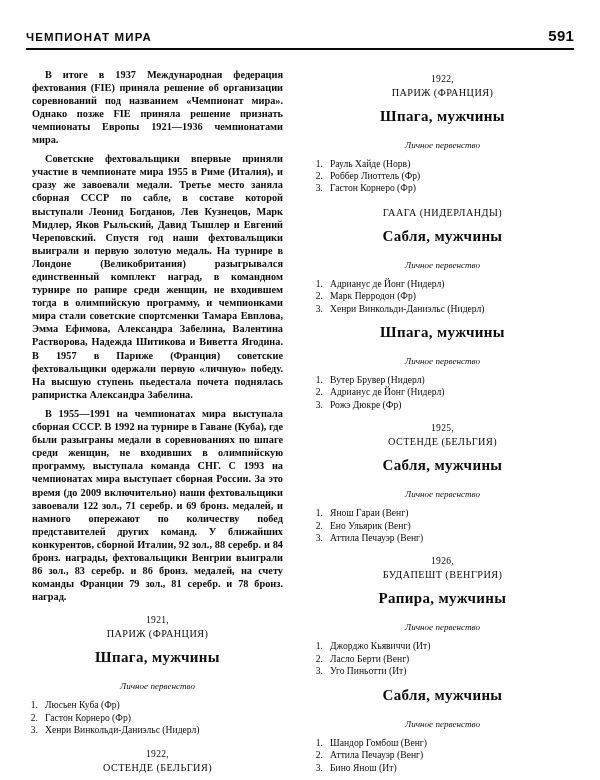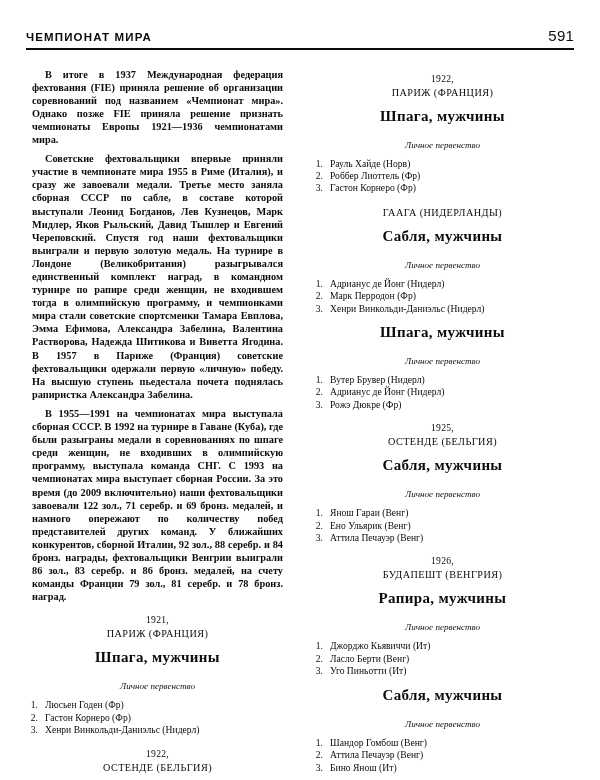--- a/index.html
+++ b/index.html
@@ -31,21 +31,21 @@
   }
   .running-head-title {
     font-family: "Liberation Sans", "DejaVu Sans", sans-serif;
     font-weight: bold;
     font-size: 11.5px;
     letter-spacing: 1.15px;
     line-height: 1;
   }
   .running-head-folio {
     font-family: "Liberation Sans", "DejaVu Sans", sans-serif;
-    font-weight: normal;
+    font-weight: bold;
     font-size: 15px;
     line-height: 1;
     letter-spacing: 0.2px;
   }
   .head-rule {
     height: 1.6px;
     background: #0b0b0b;
     margin-top: 2px;
     margin-bottom: 12px;
   }
@@ -144,21 +144,21 @@
         <p class="para">В 1955—1991 на чемпионатах мира выступала сборная СССР. В 1992 на турнире в Гаване (Куба), где были разыграны медали в соревнованиях по шпаге среди женщин, не входивших в олимпийскую программу, выступала команда СНГ. С 1993 на чемпионатах мира выступает сборная России. За это время (до 2009 включительно) наши фехтовальщики завоевали 122 зол., 71 серебр. и 69 бронз. медалей, и намного опережают по количеству побед представителей других команд. У ближайших конкурентов, сборной Италии, 92 зол., 88 серебр. и 84 бронз. награды, фехтовальщики Венгрии выиграли 86 зол., 83 серебр. и 86 бронз. медалей, на счету команды Франции 79 зол., 81 серебр. и 78 бронз. наград.</p>
         <div class="event">
           <div class="event-year">1921,</div>
           <div class="event-city">ПАРИЖ (ФРАНЦИЯ)</div>
         </div>
         <div class="weapon">Шпага, мужчины</div>
         <div class="contest-type">Личное первенство</div>
         <ul class="results">
           <li class="result-row">
             <span class="result-rank">1.</span>
-            <span class="result-name">Люсьен Годен (Фр)</span>
+            <span class="result-name">Люсьен Куба (Фр)</span>
           </li>
           <li class="result-row">
             <span class="result-rank">2.</span>
             <span class="result-name">Гастон Корнеро (Фр)</span>
           </li>
           <li class="result-row">
             <span class="result-rank">3.</span>
             <span class="result-name">Хенри Винкольди-Даниэльс (Нидерл)</span>
           </li>
         </ul>

